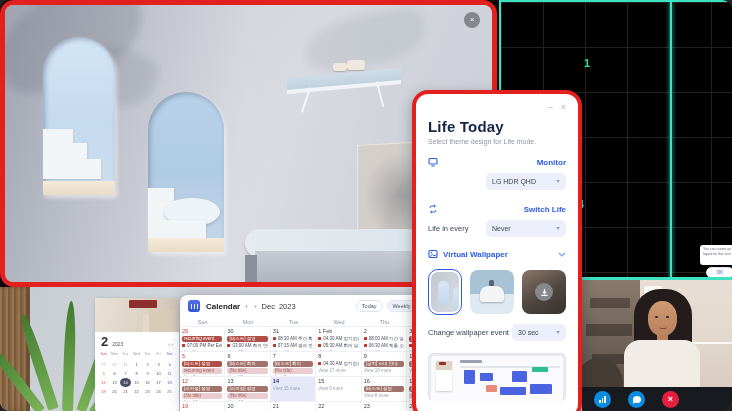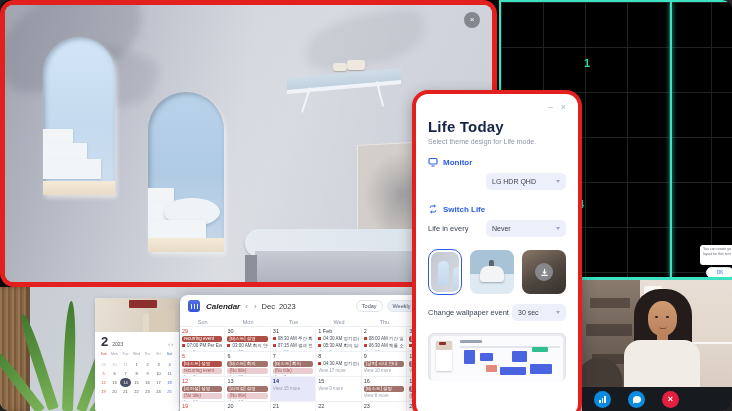--- a/index.html
+++ b/index.html
@@ -48,21 +48,21 @@
   .pc-dim{color:#bbb;}
   .pc-today{background:#4a4f63;color:#fff;border-radius:50%;}
 
   
   .calwin{position:absolute;left:180px;top:295px;width:318px;height:116px;background:#fff;
     border-radius:8px 8px 0 0;box-shadow:0 -2px 12px rgba(40,50,80,.25);z-index:4;overflow:hidden;}
   .cal-head{display:flex;align-items:center;gap:4px;height:22px;padding:0 8px;}
   .cal-appicon{width:12px;height:12px;border-radius:3px;background:linear-gradient(#4f6fe8,#3355d8);position:relative;flex:none;}
   .cal-appicon:after{content:"";position:absolute;left:2.5px;top:4px;width:7px;height:5px;
     background:repeating-linear-gradient(to right,#fff 0 1.5px,transparent 1.5px 3px);opacity:.9;}
-  .cal-title{font-size:8px;font-weight:bold;color:#222;margin-left:2px;font-style:italic;}
+  .cal-title{font-size:8px;font-weight:bold;color:#222;margin-left:2px;}
   .cal-nav{font-size:8px;color:#8a92a6;margin:0 1px;}
   .cal-month,.cal-year{font-size:7.5px;color:#333;}
   .pill{font-size:5.5px;color:#4a5468;border:1px solid #dfe3ee;border-radius:7px;padding:2px 5px;background:#fff;white-space:nowrap;}
   .pill.filled{background:#eef1f8;border-color:#e3e7f2;display:flex;align-items:center;gap:3px;}
   .caret{width:0;height:0;border-left:2.5px solid transparent;border-right:2.5px solid transparent;border-top:3px solid #9aa6c8;}
   .spacer{flex:1;}
   .day-header-row{display:grid;grid-template-columns:repeat(7,1fr);height:10px;border-bottom:1px solid #eef0f5;}
   .day-h{font-size:5.5px;color:#8a92a6;text-align:center;line-height:10px;}
   .cal-row{display:grid;grid-template-columns:repeat(7,1fr);height:25px;border-bottom:1px solid #f0f1f6;}
   .cal-cell{border-right:1px solid #f0f1f6;padding:1px 2px;overflow:hidden;}
@@ -130,21 +130,21 @@
   .counter-gap{position:absolute;left:240px;top:250px;width:12px;height:38px;background:#8b909b;}
   .wall-close{position:absolute;right:12px;top:7px;width:16px;height:16px;border-radius:50%;background:rgba(70,72,78,.55);
     color:#fff;font-size:8px;line-height:16px;text-align:center;}
 
   
   .panel{position:absolute;left:412px;top:90px;width:170px;height:330px;background:#fff;border:4px solid #e3201d;
     border-radius:16px;z-index:6;padding:8px 12px 0;box-shadow:0 4px 14px rgba(30,30,40,.35);}
   .pctrl{display:flex;justify-content:flex-end;gap:8px;color:#a8b6d8;font-size:9px;height:10px;line-height:10px;}
   .ptitle{font-size:15px;font-weight:bold;color:#152449;margin-top:6px;letter-spacing:.2px;}
   .psub{font-size:7px;color:#8d95a8;margin-top:3px;margin-bottom:12px;}
-  .sec-row{display:flex;align-items:center;gap:5px;height:10px;margin-bottom:6px;}
+  .sec-row{display:flex;align-items:center;gap:5px;height:10px;margin-bottom:6px;justify-content:space-between;}
   .sec-label{font-size:8px;font-weight:bold;color:#2c5ce5;}
   .sec-row .chev{margin-left:auto;}
   .dd{height:17px;background:#edf0fa;border-radius:5px;display:flex;align-items:center;justify-content:space-between;
     padding:0 6px;font-size:7px;color:#3c4454;}
   .dd-row{display:flex;justify-content:flex-end;margin-bottom:14px;}
   .inline-row{display:flex;align-items:center;justify-content:space-between;margin-bottom:12px;}
   .inline-label{font-size:7.5px;color:#3a4558;}
   .w80{width:80px;} .w54{width:54px;}
   .thumbs{display:flex;align-items:center;margin:10px 0 9px;}
   .thumb-sel{width:48px;height:46px;border:1.5px solid #2c5ce5;border-radius:10px;padding:2px;}
@@ -513,20 +513,31 @@
       <span class="sec-label">Switch Life</span>
     </div>
     <div class="inline-row">
       <span class="inline-label">Life in every</span>
       <div class="dd w80">
         <span>Never</span>
         <span class="caret"></span>
       </div>
     </div>
 
+    <div class="sec-row">
+      <svg class="icon-blue" width="10" height="10" viewBox="0 0 10 10">
+          <rect x="1" y="1.5" width="8" height="7" rx="1" fill="none" stroke="#2c5ce5" stroke-width="1.1"></rect>
+          <circle cx="3.4" cy="3.8" r=".8" fill="#2c5ce5"></circle>
+          <path d="M2 7.6 L4.4 5.4 6 7 7.2 5.8 8.4 7.2" fill="none" stroke="#2c5ce5" stroke-width=".9"></path>
+        </svg>
+      <span class="sec-label">Virtual Wallpaper</span>
+      <svg class="chev" width="8" height="5" viewBox="0 0 8 5">
+          <path d="M1 1 L4 4 L7 1" fill="none" stroke="#7f9df0" stroke-width="1.2"></path>
+        </svg>
+    </div>
 
     <div class="thumbs">
       <div class="thumb-sel">
         <div class="thumb-inner t1">
           <div class="mini-arch" style="left:7px;top:9px;width:11px;height:24px;"></div>
           <div class="mini-arch" style="left:22px;top:15px;width:12px;height:24px;"></div>
         </div>
       </div>
       <div class="thumb t2">
         <div class="t2-faucet"></div>

